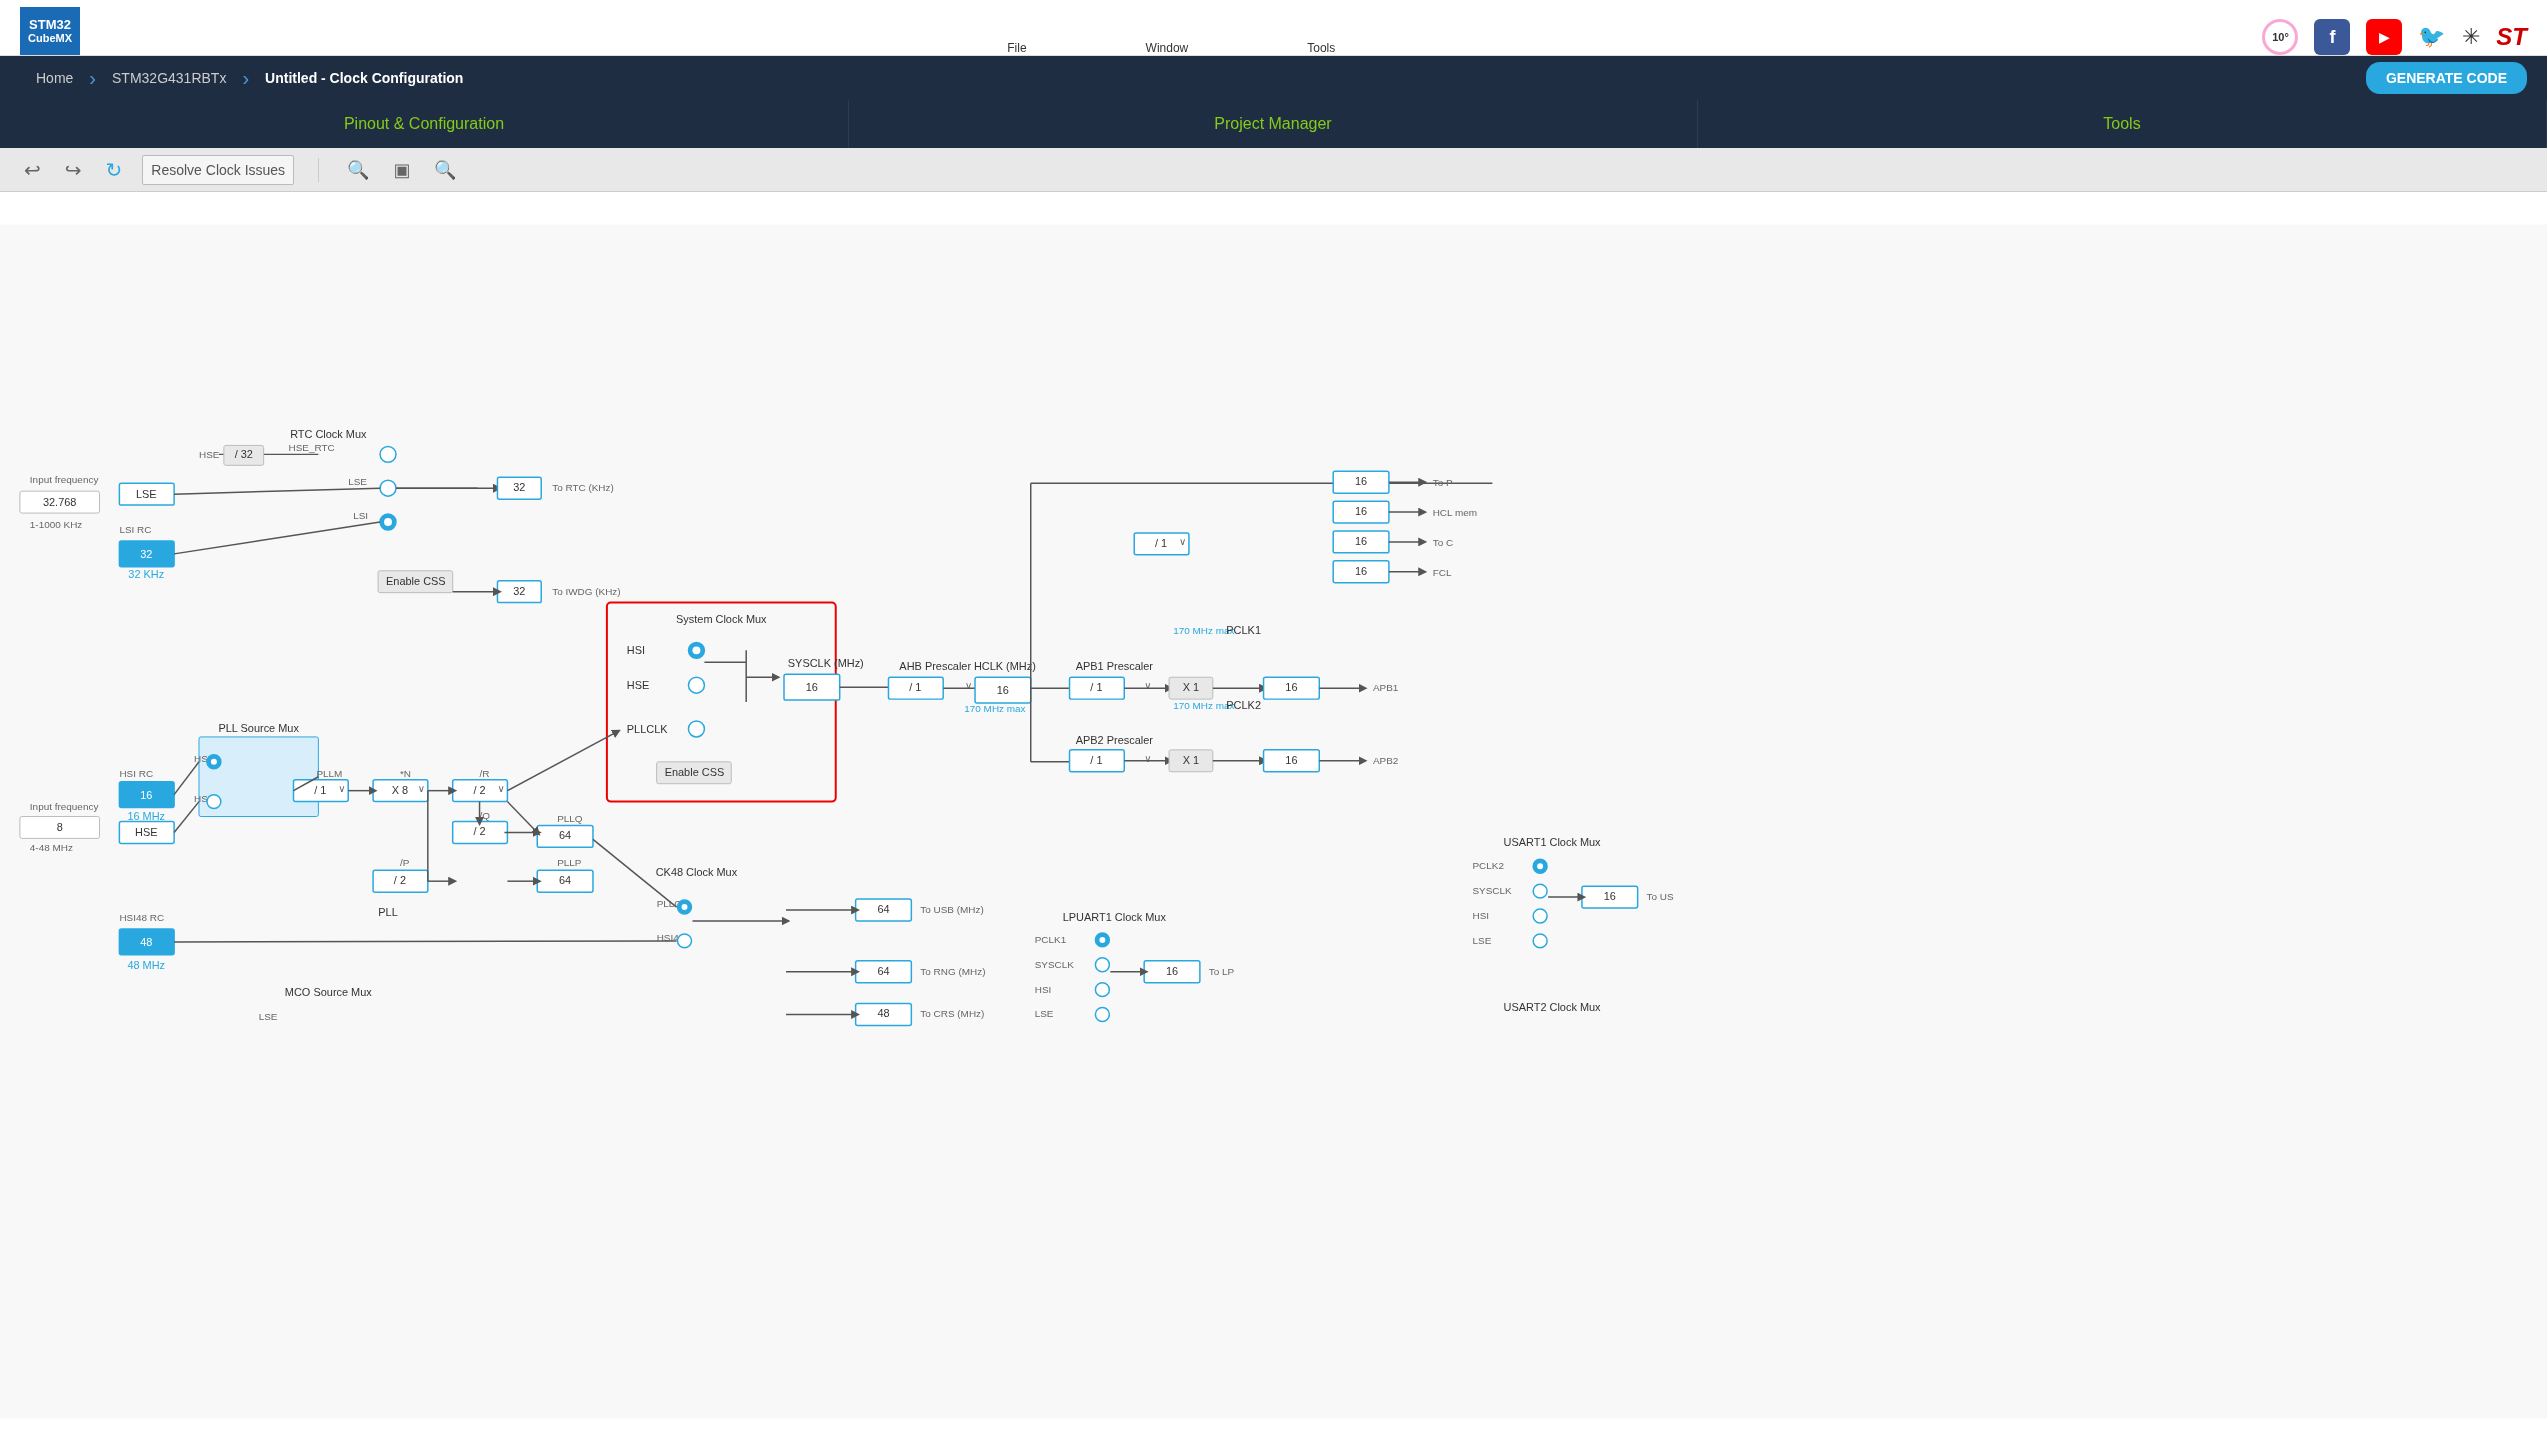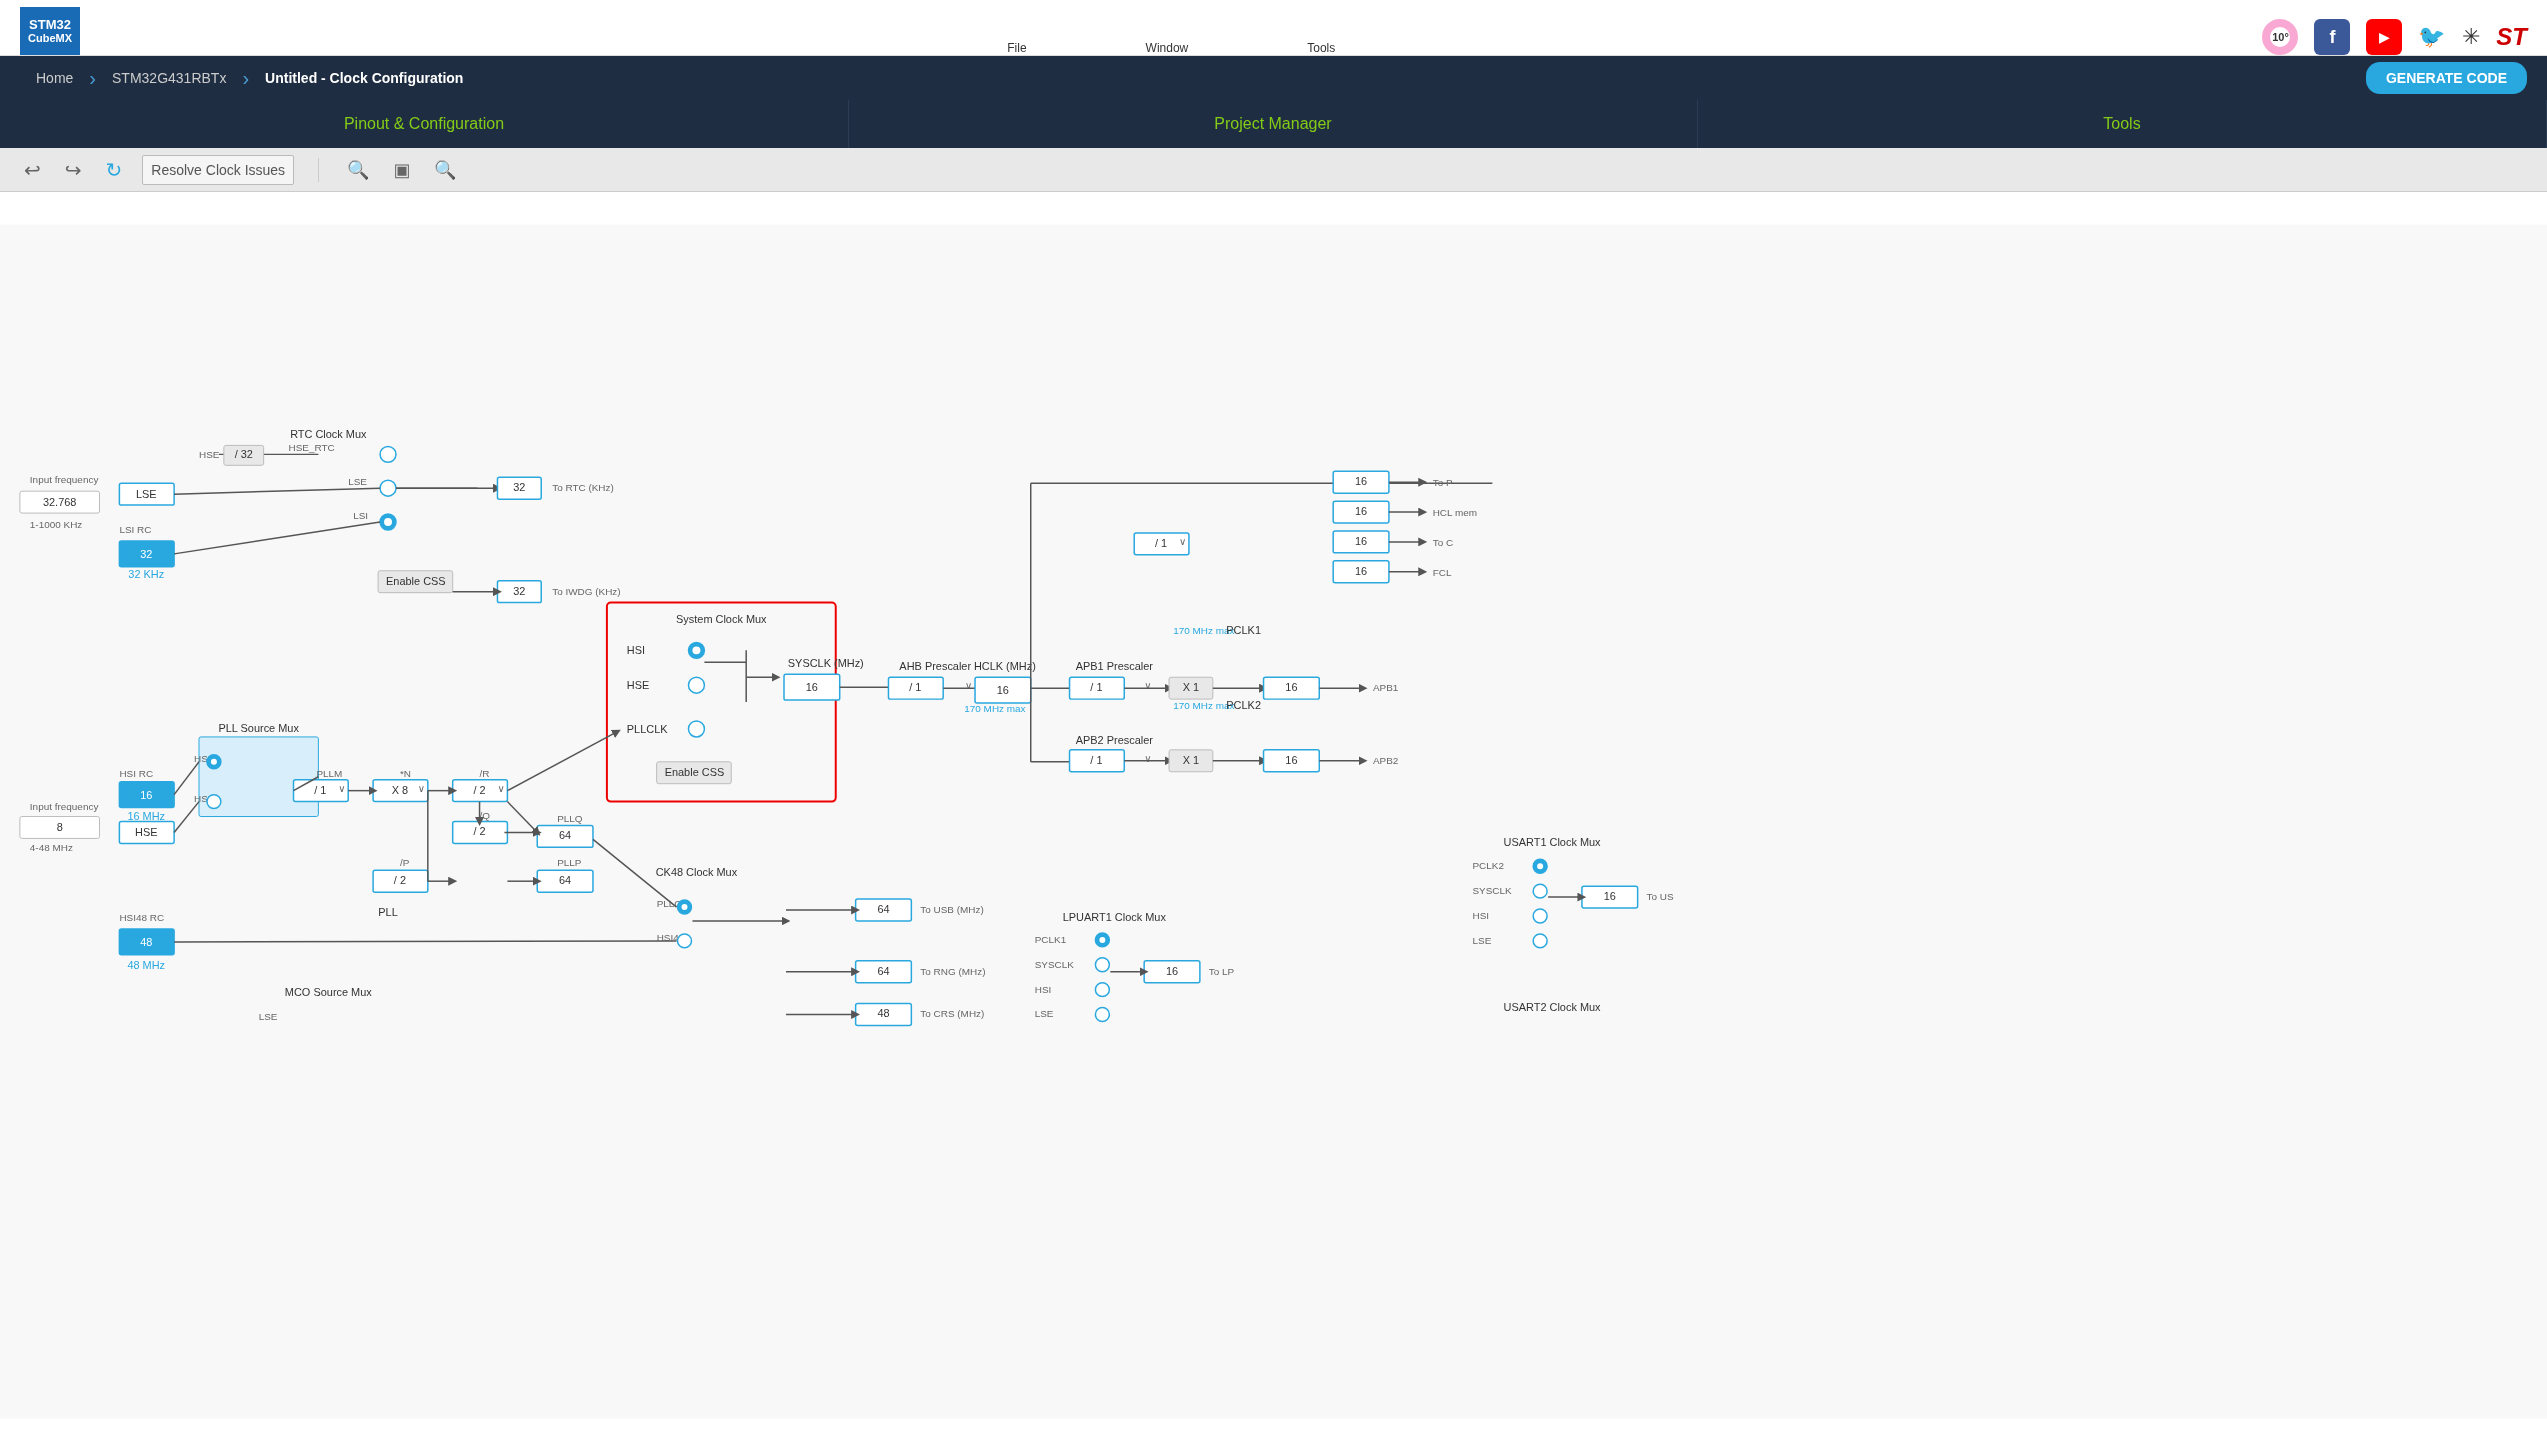--- a/index.html
+++ b/index.html
@@ -9,21 +9,21 @@
     #top-bar {
       display: flex; align-items: flex-end; background: #fff; height: 56px;
       border-bottom: 1px solid #ddd; padding: 0 20px; gap: 80px;
     }
     #logo-area { display: flex; align-items: center; }
     #logo-box { background: #1a6bb5; color: #fff; font-size: 11px; font-weight: bold; width: 60px; height: 48px; display: flex; flex-direction: column; align-items: center; justify-content: center; line-height: 1.2; }
     #logo-box .stm { font-size: 13px; }
     #menu-items { display: flex; gap: 119px; flex: 1; justify-content: center; }
     #menu-items span { font-size: 12px; cursor: pointer; color: #333; }
     #social-icons { display: flex; gap: 16px; align-items: center; margin-left: auto; }
-    .icon-10 { border: 8px solid #f9a8d4; font-size: 11px; font-weight: bold; color: #333; border-radius: 50%; width: 36px; height: 36px; display: flex; align-items: center; justify-content: center; }
+    .icon-10 { border: 3px solid #f9a8d4; font-size: 11px; font-weight: bold; color: #333; border-radius: 50%; width: 36px; height: 36px; display: flex; align-items: center; justify-content: center; }
     .icon-fb { background: #3b5998; color: #fff; border-radius: 6px; width: 36px; height: 36px; display: flex; align-items: center; justify-content: center; font-weight: bold; font-size: 18px; }
     .icon-yt { background: #ff0000; color: #fff; border-radius: 6px; width: 36px; height: 36px; display: flex; align-items: center; justify-content: center; font-size: 14px; }
     .icon-tw { color: #1da1f2; font-size: 22px; }
     .icon-net { color: #333; font-size: 22px; }
     .icon-st { color: #cc0000; font-size: 28px; font-weight: bold; font-style: italic; }
 
     
     #breadcrumb {
       display: flex; align-items: center; background: #1e2d42; height: 44px;
       padding: 0 20px; gap: 0;

